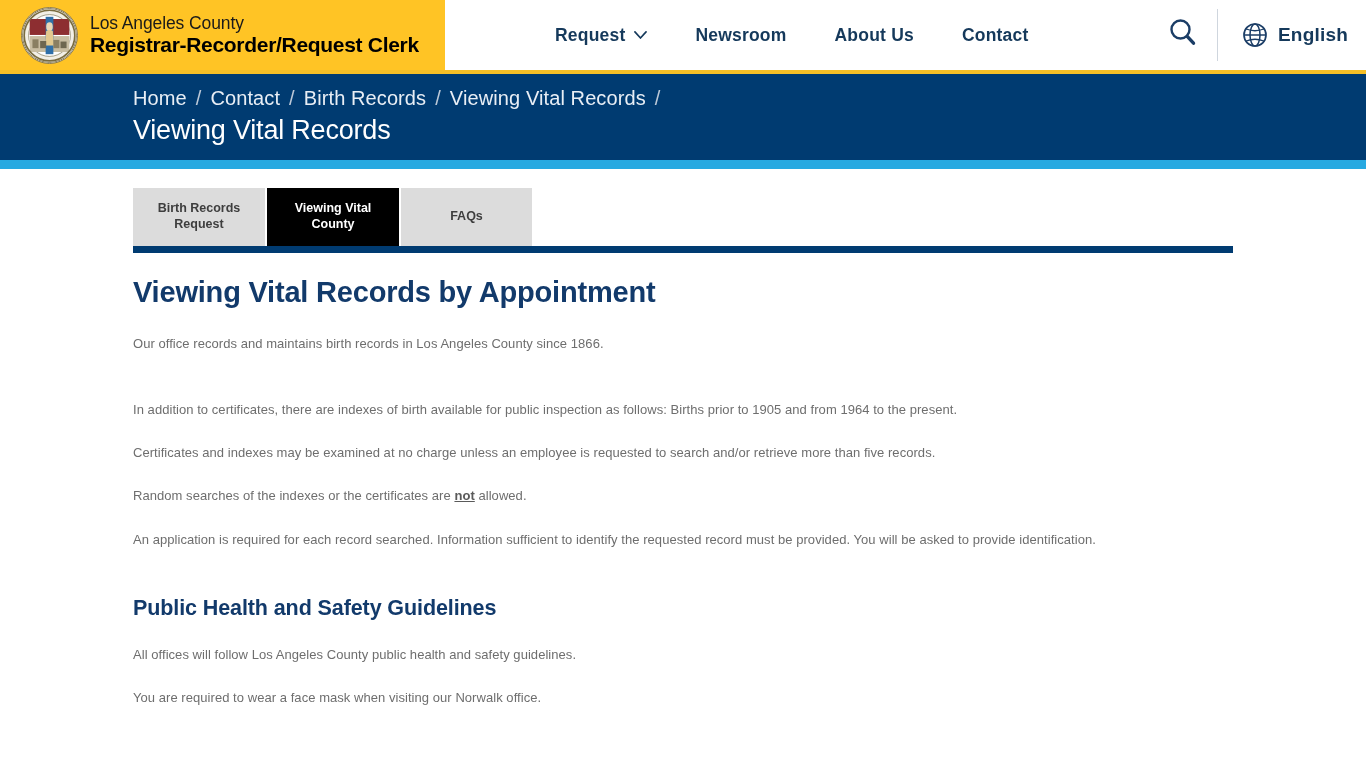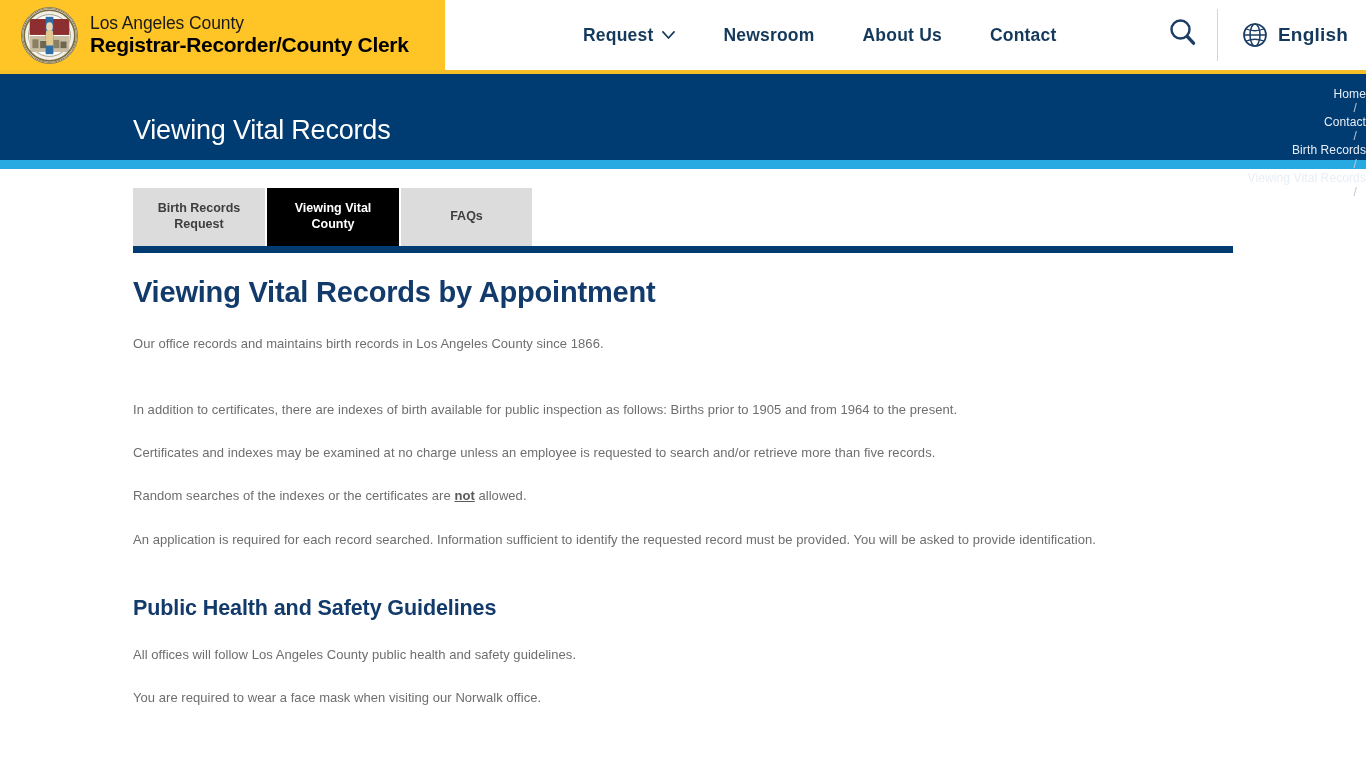--- a/index.html
+++ b/index.html
@@ -16,21 +16,20 @@
 
   
   .header {
     position: relative;
     height: 74px;
     display: flex;
     align-items: stretch;
     background: #ffffff;
     border-bottom: 4px solid #f6bf26;
     box-sizing: border-box;
-    gap: 28px;
   }
   .brand {
     width: 445px;
     background: #ffc425;
     display: flex;
     align-items: center;
     padding-left: 21px;
     box-sizing: border-box;
     flex: 0 0 445px;
   }
@@ -128,27 +127,26 @@
 
   
   .banner {
     background: #003b71;
     height: 86px;
     padding-left: 133px;
     padding-top: 13px;
     box-sizing: border-box;
   }
   .breadcrumb {
-    font-size: 12px;
+    font-size: 20px;
     color: #dfe7ef;
     letter-spacing: 0.1px;
     display: flex;
-    align-items: flex-end;
+    align-items: center;
     height: 22px;
-    flex-direction: column;
   }
   .crumb { color: #e8eef5; cursor: pointer; }
   .crumb-sep { margin: 0 9px; color: #bcc9d8; }
   .banner-title {
     color: #ffffff;
     font-size: 27px;
     font-weight: 400;
     letter-spacing: -0.2px;
     margin-top: 6px;
   }
@@ -249,21 +247,21 @@
         <path d="M44 42 q6 -4 12 0 l2 26 h-16 z" fill="#e2c98f"></path>
         <rect x="19" y="57" width="11" height="16" fill="#8a7f62"></rect>
         <rect x="33" y="60" width="11" height="13" fill="#6e6750"></rect>
         <rect x="57" y="58" width="11" height="15" fill="#8a7f62"></rect>
         <rect x="70" y="61" width="11" height="12" fill="#6e6750"></rect>
         <circle cx="50" cy="50" r="46" fill="none" stroke="#7a6c3e" stroke-width="3"></circle>
       </svg>
     </div>
     <div class="brand-text">
       <div class="brand-line1">Los Angeles County</div>
-      <div class="brand-line2">Registrar-Recorder/County Clerk</div>
+      <div class="brand-line2">Registrar-Recorder/Request Clerk</div>
     </div>
   </div>
 
   <nav class="nav">
     <div class="nav-item">
       <span>Request</span>
       <span class="chev">
         <svg viewBox="0 0 14 9" xmlns="http://www.w3.org/2000/svg">
           <path d="M1 1 L7 7.5 L13 1" fill="none" stroke="#15395b" stroke-width="1.8" stroke-linecap="round"></path>
         </svg>

